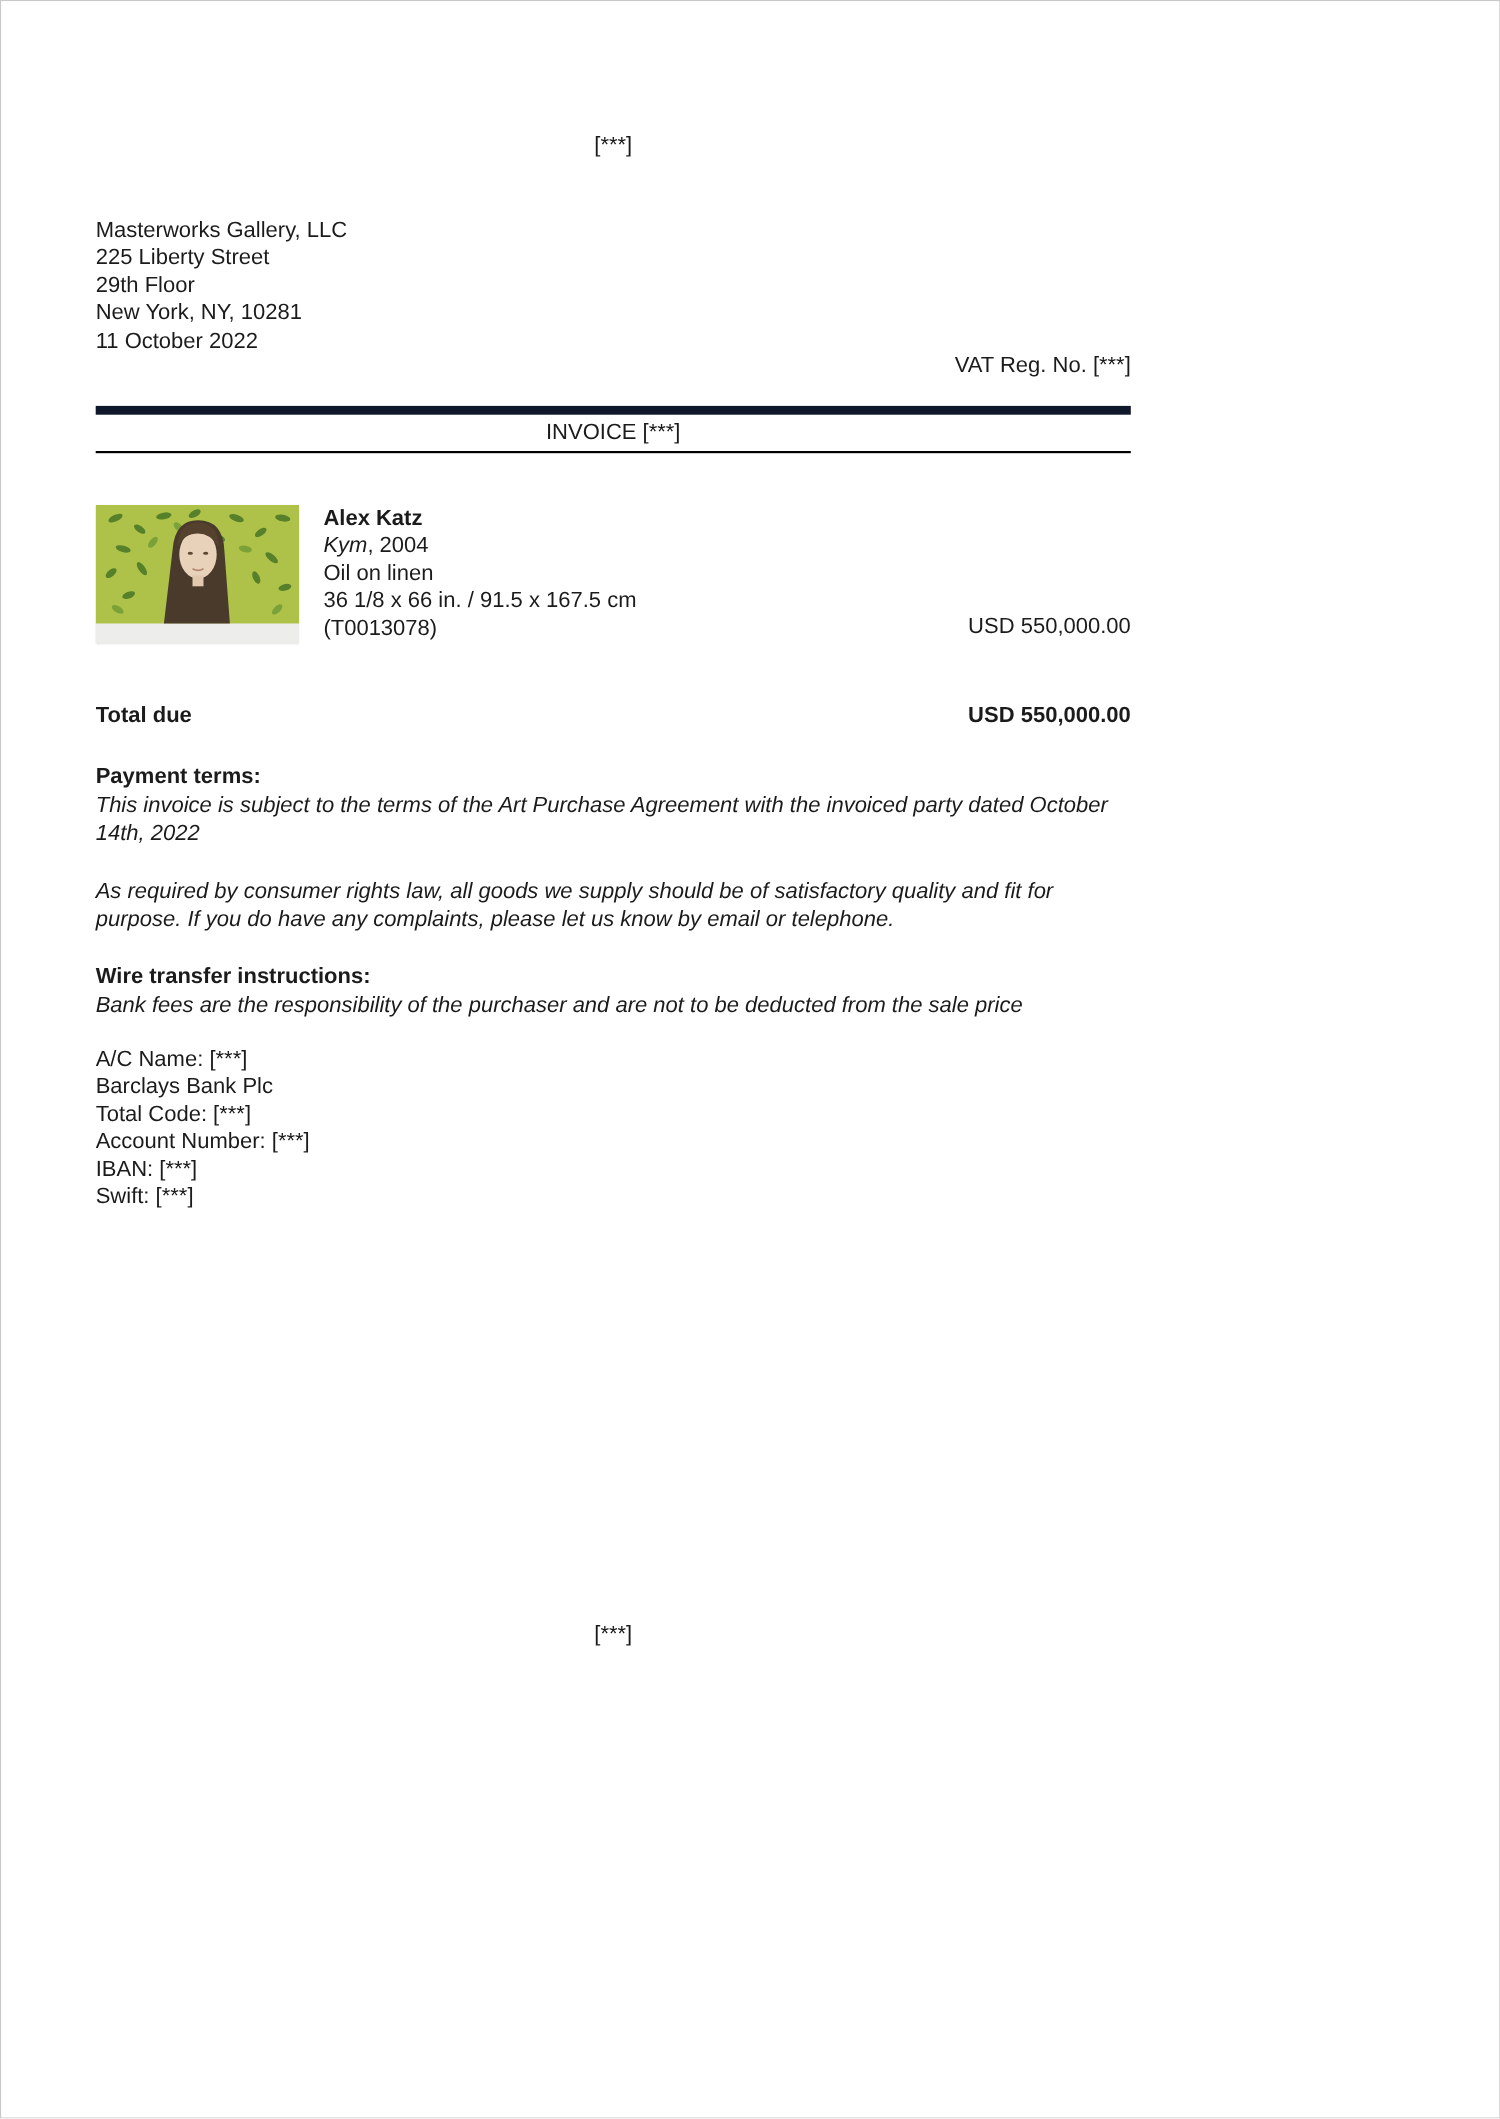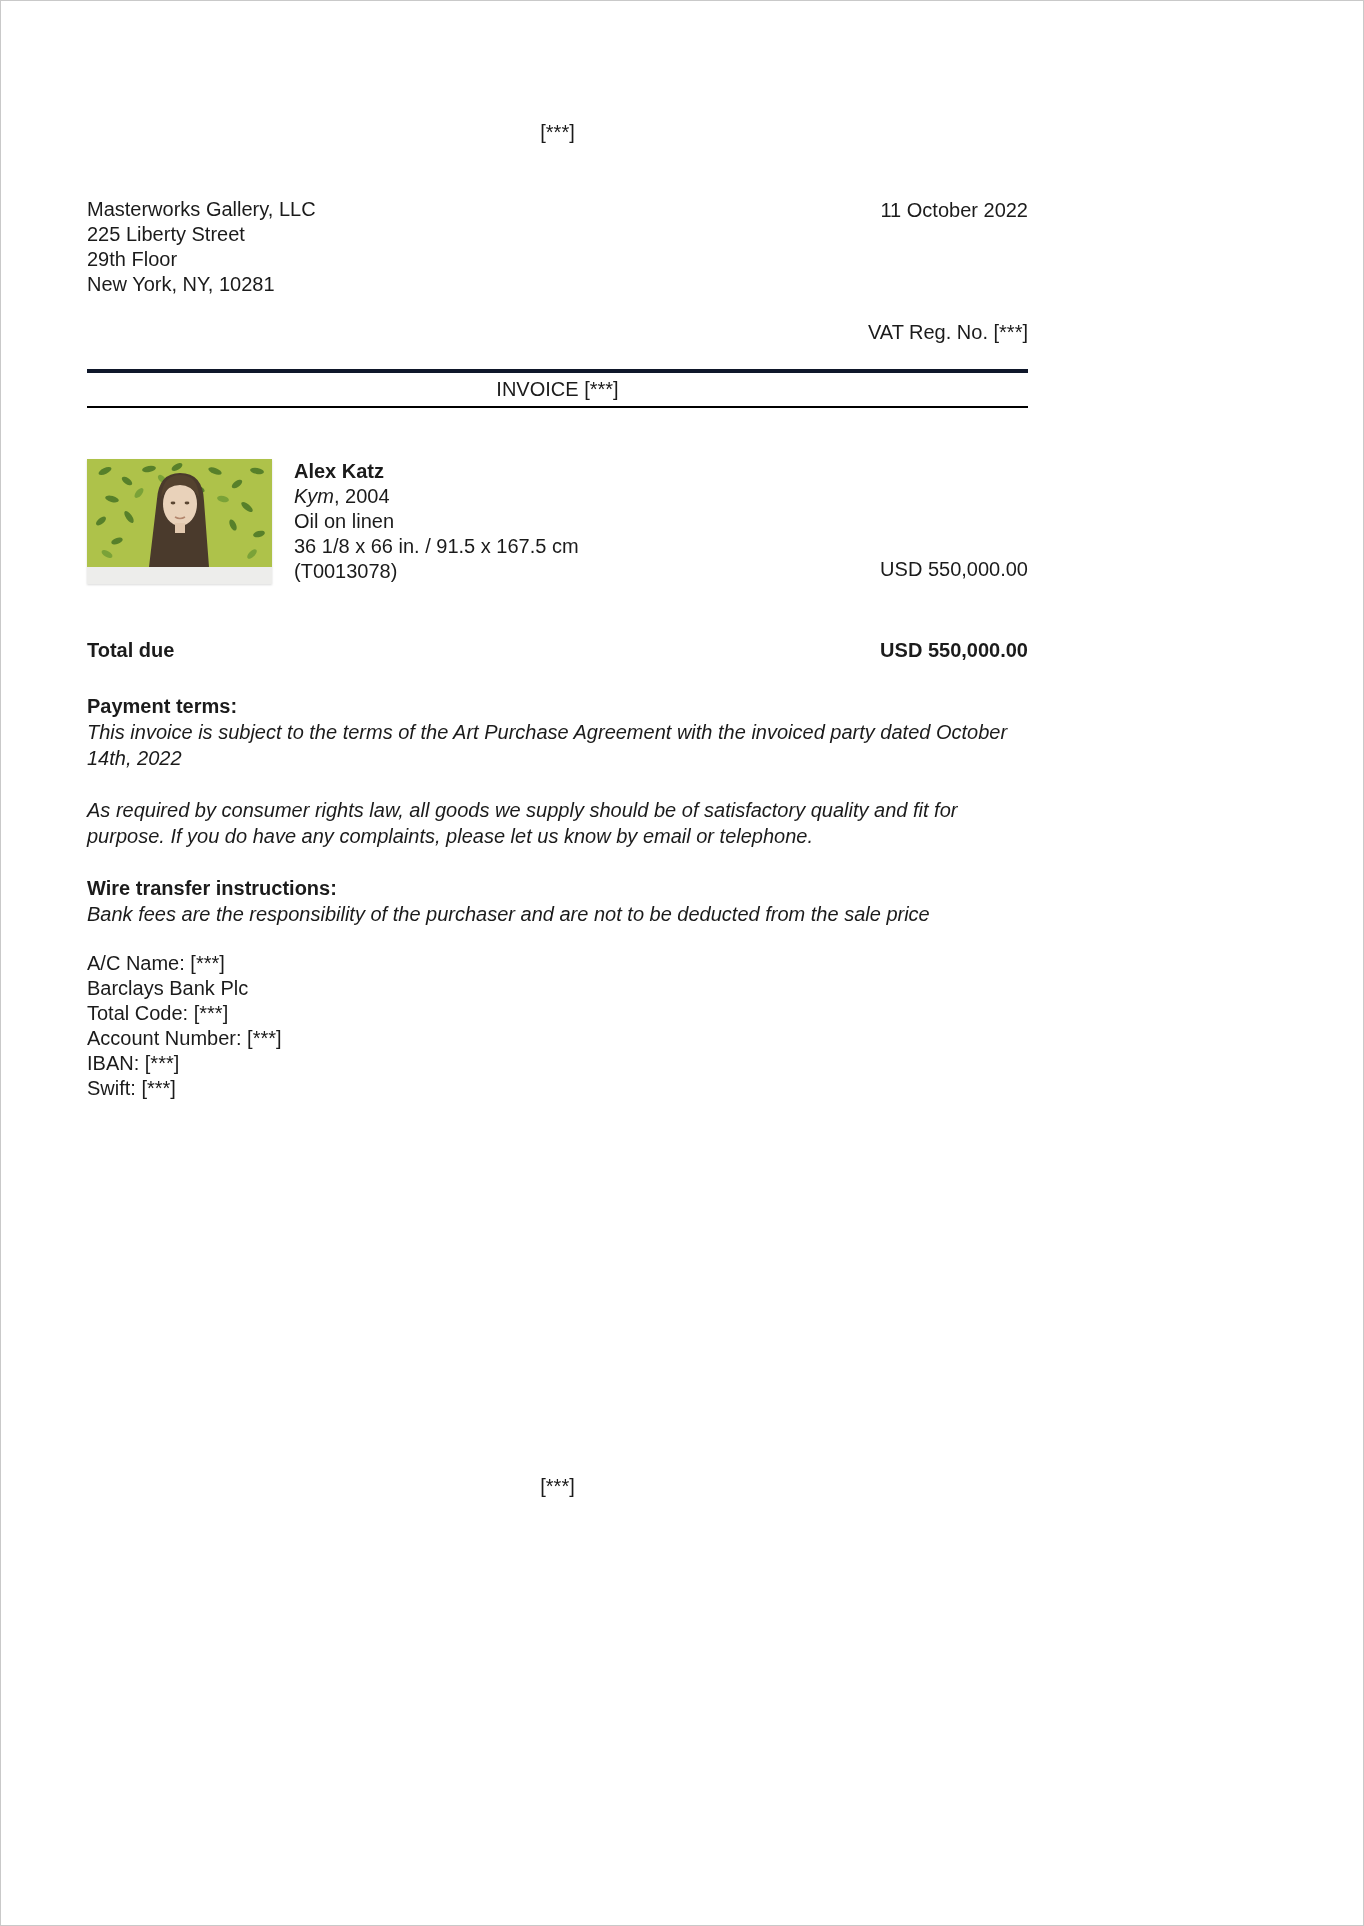--- a/index.html
+++ b/index.html
@@ -17,25 +17,25 @@
     overflow:hidden;
   }
   .abs { position:absolute; }
   .content-x { left:86px; width:941px; }
   .txt { font-size:20px; line-height:26px; }
   .bold { font-weight:bold; }
   .italic { font-style:italic; }
   .center { text-align:center; }
   .right { text-align:right; }
 
-  .addr-row { display:flex; justify-content:space-between; align-items:flex-start; }
+  .addr-row { display:flex; justify-content:space-between; align-items:flex-start;flex-direction:column; }
   .addr-left div { line-height:25px; }
 
   .invoice-band {
-    border-top:4px solid #0f172a;
+    border-top:8px solid #0f172a;
     border-bottom:2px solid #000;
     padding:3px 0 4px 0;
     text-align:center;
   }
 
   .artwork-row { display:flex; }
   .thumb-wrap {
     width:185px; height:125px;
     background:#f2f2f2;
     flex:0 0 auto;

